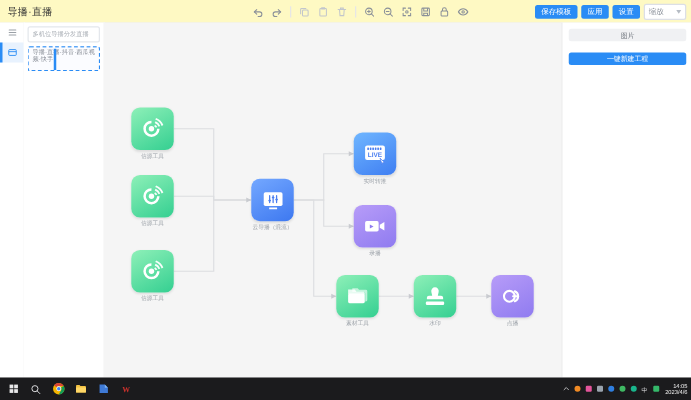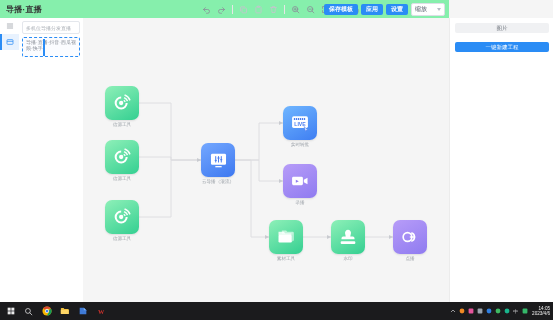--- a/index.html
+++ b/index.html
@@ -4,21 +4,21 @@
 <style>
   html,body{margin:0;padding:0;}
   body{
     width:553px;height:320px;overflow:hidden;
     font-family:"Liberation Sans","DejaVu Sans",sans-serif;
     font-size:9px;color:#333;background:#f5f5f5;
   }
   .app{position:relative;width:553px;height:320px;}
 
   
-  .topbar{position:absolute;left:0;top:0;width:449px;height:18px;background:#86efac;border-bottom:1px solid #e8e8e8;font-weight:bold;}
+  .topbar{position:absolute;left:0;top:0;width:553px;height:18px;background:#fef9c3;border-bottom:1px solid #e8e8e8;}
   .doc-title{position:absolute;left:6px;top:4px;font-size:8px;color:#333;letter-spacing:.3px;white-space:nowrap;}
 
   .tools{position:absolute;left:200px;top:0;height:18px;display:flex;align-items:center;gap:2px;}
   .tbtn{width:13px;height:13px;display:flex;align-items:center;justify-content:center;border-radius:2px;color:#c2c6cc;}
   .tbtn.on{color:#8a9099;}
   .tbtn svg{display:block;}
   .tdiv{width:1px;height:9px;background:#e6e6e6;margin:0 2px;}
 
   .topright{position:absolute;right:4px;top:0;height:18px;display:flex;align-items:center;gap:3px;}
   .bbtn{height:11px;padding:0 5px;background:#2a8cf5;color:#fff;border-radius:2px;font-size:6px;

